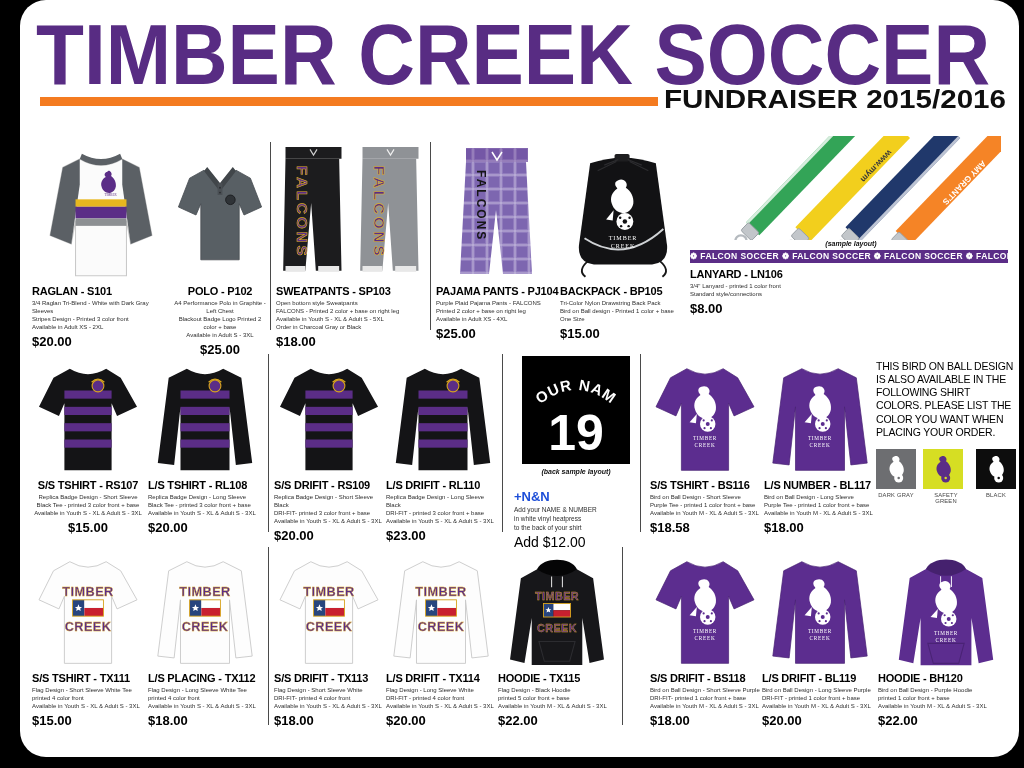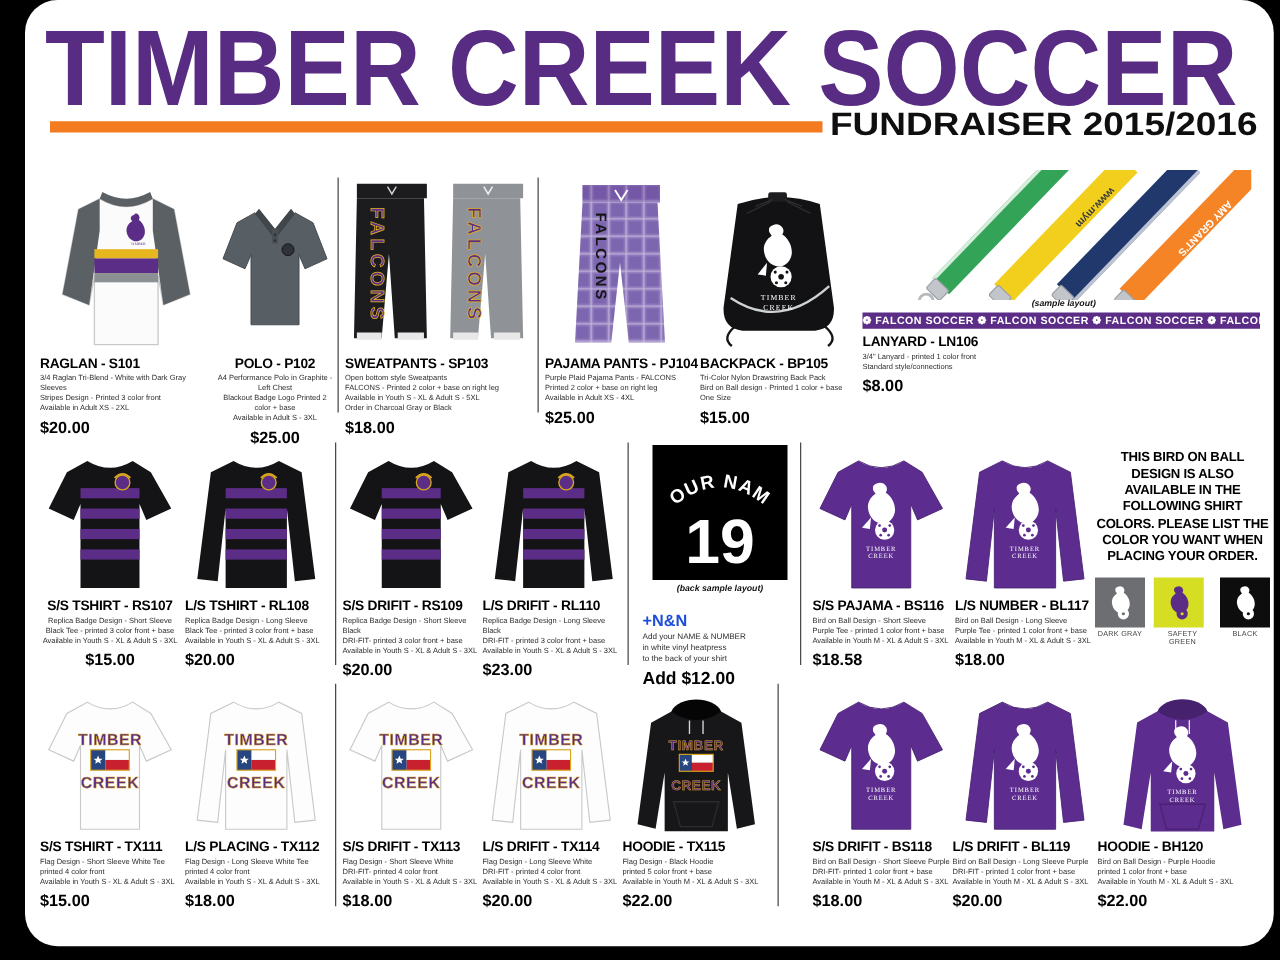--- a/index.html
+++ b/index.html
@@ -10,22 +10,22 @@
   .card{position:absolute;}
   .img{display:flex;align-items:flex-end;justify-content:center;}
   .img1{height:144px;} .img2{height:122px;}
   .pname{font-weight:bold;font-size:11px;letter-spacing:-0.2px;color:#000;margin-top:5px;white-space:nowrap;}
   .pdesc{font-size:6px;line-height:1.35;color:#2e2e2e;white-space:pre-line;margin-top:2px;}
   .pprice{font-weight:bold;font-size:13px;color:#000;margin-top:3px;}
   .cap{font-size:7px;font-style:italic;font-weight:bold;color:#111;text-align:center;}
   .strip{background:#5b2d87;color:#fff;font-weight:bold;font-size:8.5px;letter-spacing:0.4px;
          text-align:center;height:13px;line-height:13px;white-space:nowrap;overflow:hidden;}
   .nn-title{font-weight:bold;font-size:13px;color:#1d4ed8;}
-  .nn-price{font-weight:bold;font-size:14px;color:#000;margin-top:2px;}
-  .info-text{font-weight:bold;font-size:10.5px;line-height:1.25;letter-spacing:-0.2px;color:#000;text-align:center;}
+  .nn-price{font-weight:normal;font-size:14px;color:#000;margin-top:2px;}
+  .info-text{font-weight:normal;font-size:10.5px;line-height:1.25;letter-spacing:-0.2px;color:#000;}
   .swatches{display:flex;gap:7px;margin-top:10px;}
   .swatch{width:40px;height:40px;display:flex;align-items:center;justify-content:center;}
   .swlabel{font-size:5.8px;color:#444;text-align:center;margin-top:3px;letter-spacing:0.2px;}
   .note{position:absolute;left:500px;top:735px;width:490px;text-align:right;color:#f47b20;
         font-weight:bold;font-style:italic;font-size:12.5px;}
   .note span{margin-left:6px;}
 </style>
 </head>
 <body>
 
@@ -312,21 +312,21 @@
         </g>
         <circle cx="63" cy="75" r="2.2" fill="#5c2d8f"></circle>
         <circle cx="58.5" cy="71" r="1.2" fill="#5c2d8f"></circle>
             <circle cx="67.5" cy="71" r="1.2" fill="#5c2d8f"></circle>
         <circle cx="59.5" cy="79.5" r="1.2" fill="#5c2d8f"></circle>
             <circle cx="66.5" cy="79.5" r="1.2" fill="#5c2d8f"></circle>
         <text x="60" y="93" font-size="5.8" font-family="Liberation Serif,serif" fill="#fff" text-anchor="middle" letter-spacing="0.8">TIMBER</text>
         <text x="60" y="100" font-size="5.8" font-family="Liberation Serif,serif" fill="#fff" text-anchor="middle" letter-spacing="0.8">CREEK</text>
       </svg>
     </div>
-    <div class="pname">S/S PAJAMA - BS116</div>
+    <div class="pname">S/S TSHIRT - BS116</div>
     <div class="pdesc">Bird on Ball Design - Short Sleeve
 Purple Tee - printed 1 color front + base
 Available in Youth M - XL &amp; Adult S - 3XL</div>
     <div class="pprice">$18.58</div>
   </div>
 
   <div class="card" style="left:744px;top:352px;width:112px;">
     <div class="img img2">
       <svg viewBox="0 0 120 130" width="110" height="118">
         <path d="M40 14 L20 24 L8 118 L26 120 L33 56 L33 126 L87 126 L87 56 L94 120 L112 118 L100 24 L80 14 Q60 26 40 14 Z" fill="#5c2d8f" stroke="#4a2375" stroke-width="0.8"></path>

